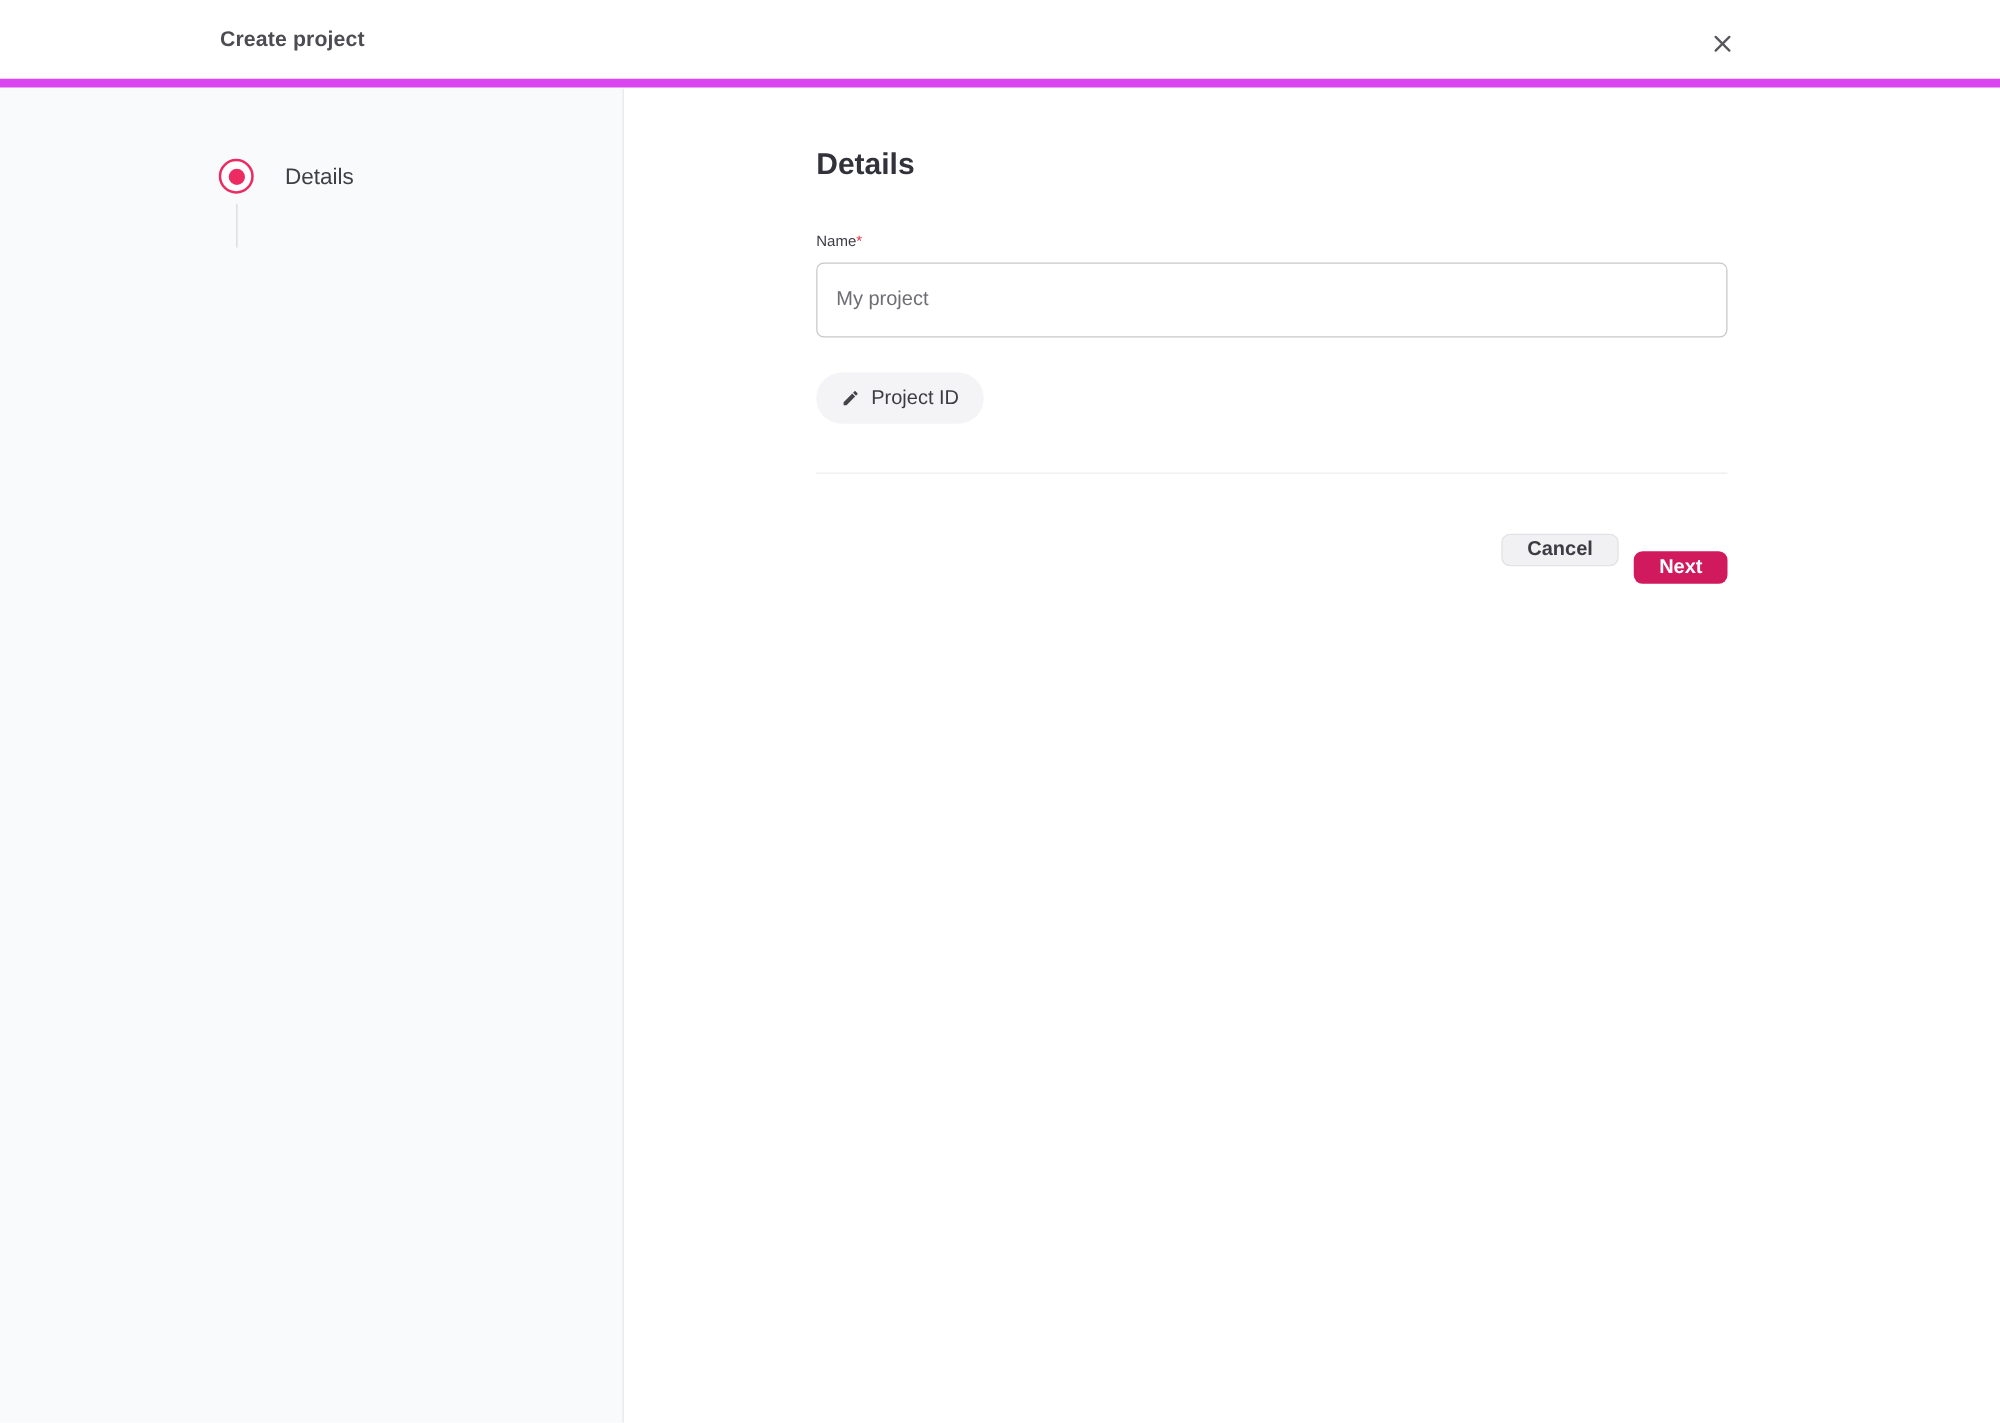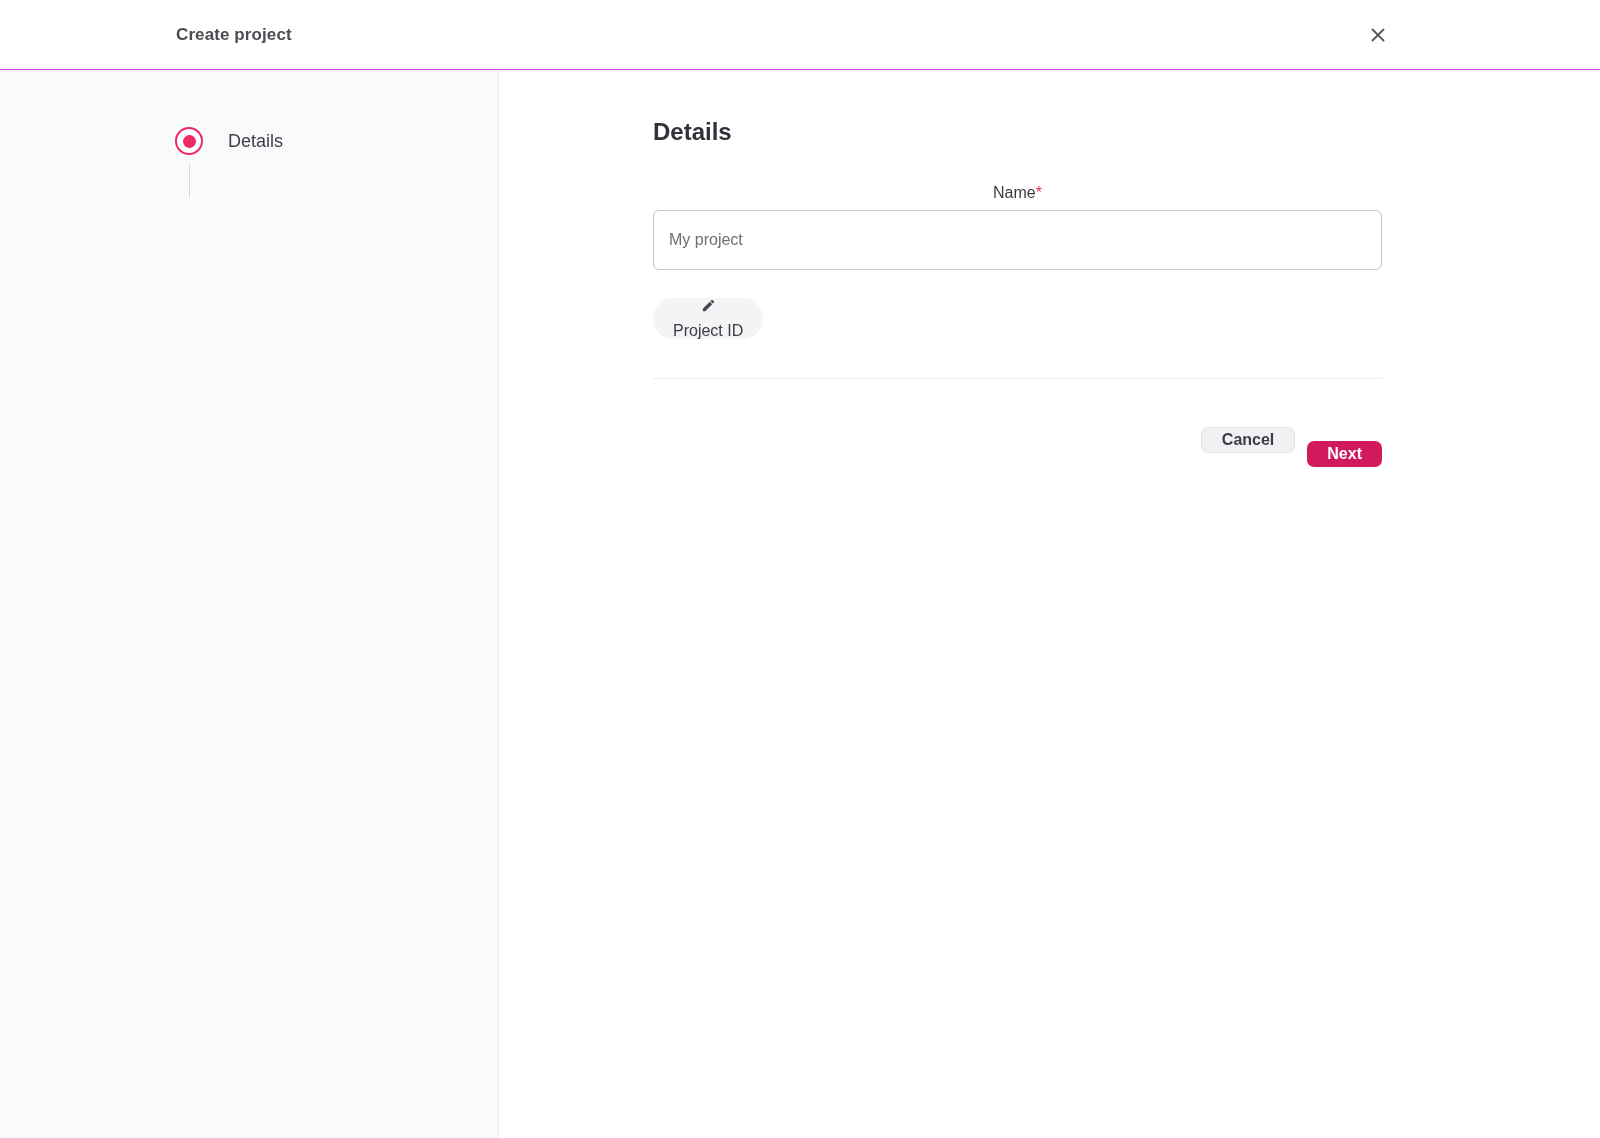--- a/index.html
+++ b/index.html
@@ -15,21 +15,21 @@
     --radio-accent: #ec2b63;
     --sidebar-bg: #f9fafb;
     --required: #e5354b;
   }
 
   
   .header {
     position: relative;
     height: 70px;
     background: #ffffff;
-    border-bottom: 1px solid #d946ef;
+    border-bottom: 7px solid #d946ef;
     display: flex;
     align-items: center;
     padding-left: 176px;
   }
   .header-title {
     font-size: 17px;
     font-weight: 700;
     color: #4c4c52;
     letter-spacing: 0.1px;
   }
@@ -118,24 +118,23 @@
   }
   .content-heading {
     margin: 0;
     font-size: 24px;
     line-height: 30px;
     font-weight: 600;
     color: #32323a;
   }
   .field-label {
     margin-top: 36px;
-    font-size: 16px;
+    font-size: 12px;
     line-height: 20px;
     color: #3b3b42;
-    text-align: center;
   }
   .required-mark { color: var(--required); }
   .text-input {
     margin-top: 7px;
     width: 729px;
     height: 60px;
     border: 1px solid #c7c7cc;
     border-radius: 6px;
     padding: 0 15px;
     font-size: 16px;
@@ -152,21 +151,20 @@
     gap: 9px;
     height: 41px;
     padding: 0 20px;
     border: none;
     border-radius: 21px;
     background: #f4f4f6;
     font-size: 16px;
     font-family: "Liberation Sans", sans-serif;
     color: #3b3b42;
     cursor: pointer;
-    flex-direction: column;
   }
   .section-divider {
     margin-top: 39px;
     height: 1px;
     background: #ededf0;
   }
   .footer-actions {
     margin-top: 34px;
     display: flex;
     justify-content: flex-end;

